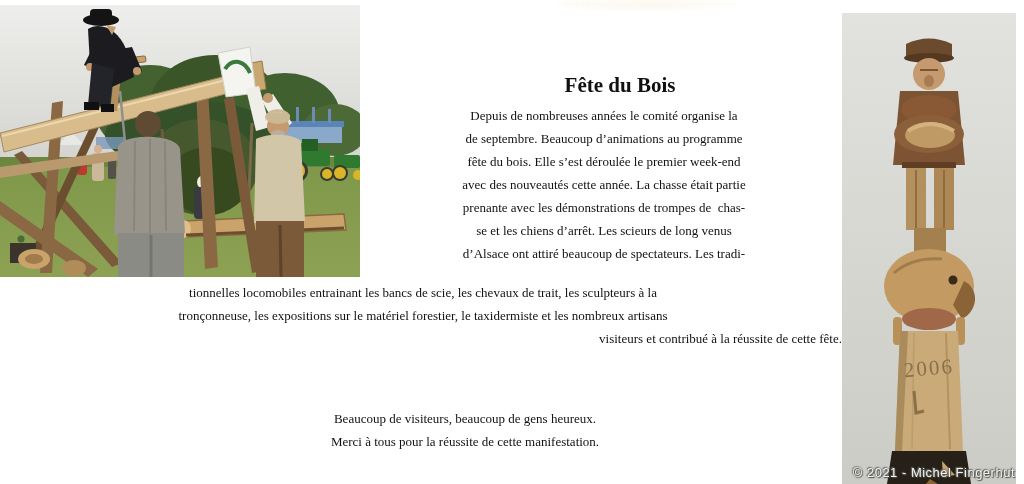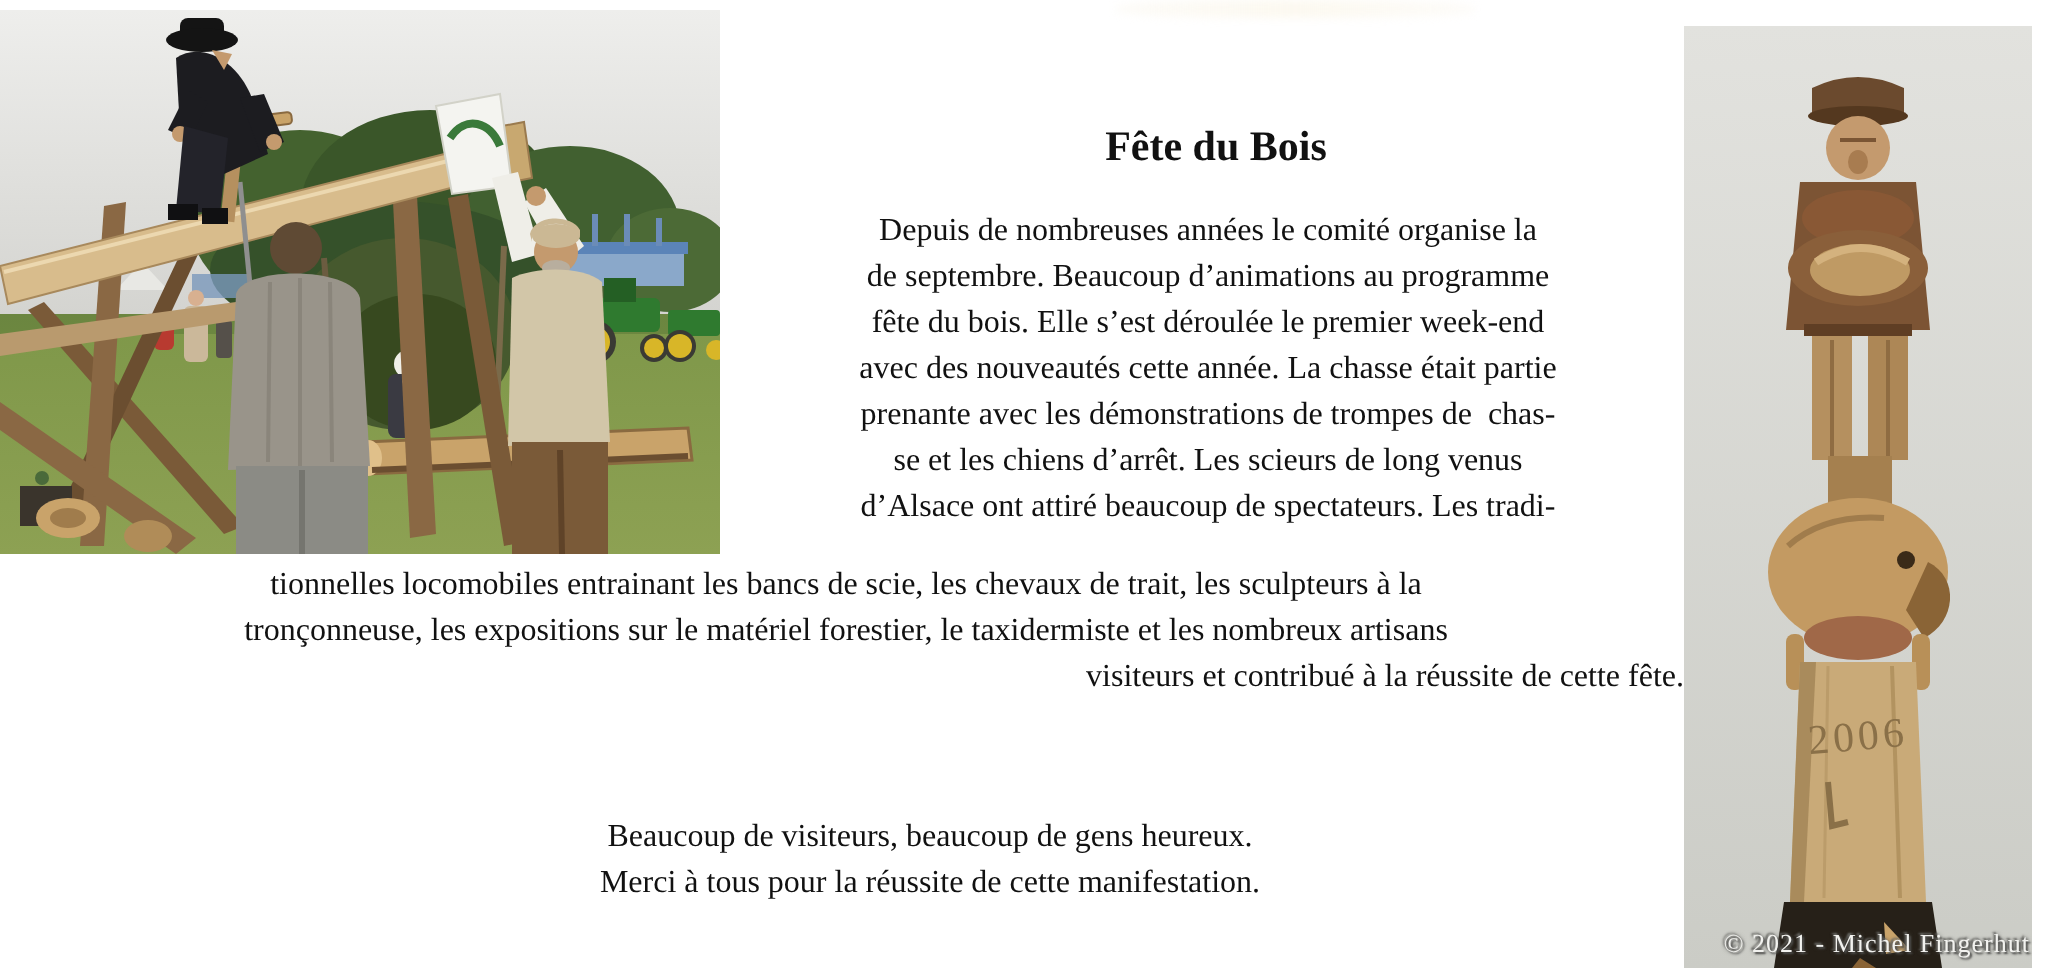--- a/index.html
+++ b/index.html
@@ -6,31 +6,31 @@
   .page{position:relative;width:1024px;height:484px;background:#ffffff;overflow:hidden;
         font-family:"Liberation Serif",serif;color:#111;}
 
   
   .photo-left{position:absolute;left:0;top:5px;width:360px;height:272px;overflow:hidden;}
   .photo-left svg{display:block;}
 
   
   .photo-right{position:absolute;left:842px;top:13px;width:174px;height:471px;overflow:hidden;}
   .photo-right svg{display:block;}
-  .watermark{position:absolute;right:1px;bottom:4px;font-family:Liberation Serif, serif;
+  .watermark{position:absolute;right:1px;bottom:4px;font-family:Liberation Sans, sans-serif;
              font-size:13px;color:#f2f2ef;letter-spacing:.5px;white-space:nowrap;
              text-shadow:0 0 2px #5a5a58,1px 1px 1px #4a4a48, -1px -1px 1px #6a6a66;}
 
   
-  .title{position:absolute;left:364px;top:57px;width:480px;margin:4px;text-align:center;
+  .title{position:absolute;left:364px;top:57px;width:480px;margin:16px;text-align:center;
          font-size:21px;font-weight:bold;}
   .col-lines{position:absolute;left:364px;top:104px;width:480px;}
   .full-lines{position:absolute;left:4px;top:281px;width:838px;}
   .closing{position:absolute;left:90px;top:407px;width:750px;}
-  .ln{font-size:16px;line-height:23px;text-align:center;white-space:pre;}
+  .ln{font-size:13px;line-height:23px;text-align:center;white-space:pre;}
   .full-lines .ln.last{text-align:right;padding-left:8px;}
 
   
   .top-smudge{position:absolute;left:558px;top:0;width:180px;height:9px;
               background:linear-gradient(90deg,rgba(246,240,224,.25),rgba(250,244,228,.55),rgba(246,240,224,.2));
               filter:blur(2px);border-radius:40%;}
 </style>
 </head>
 <body>
 

